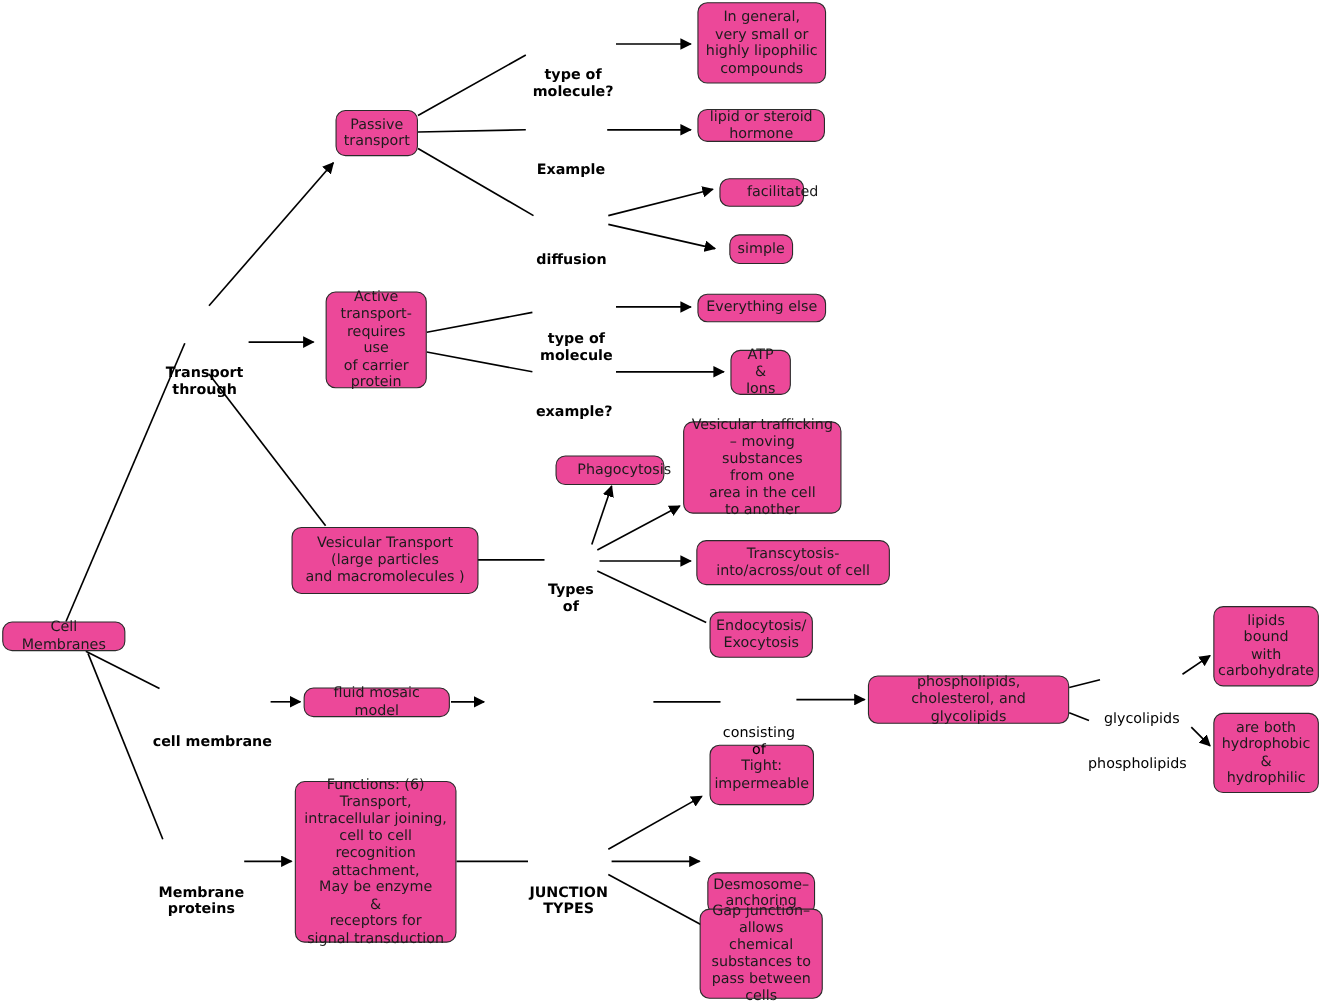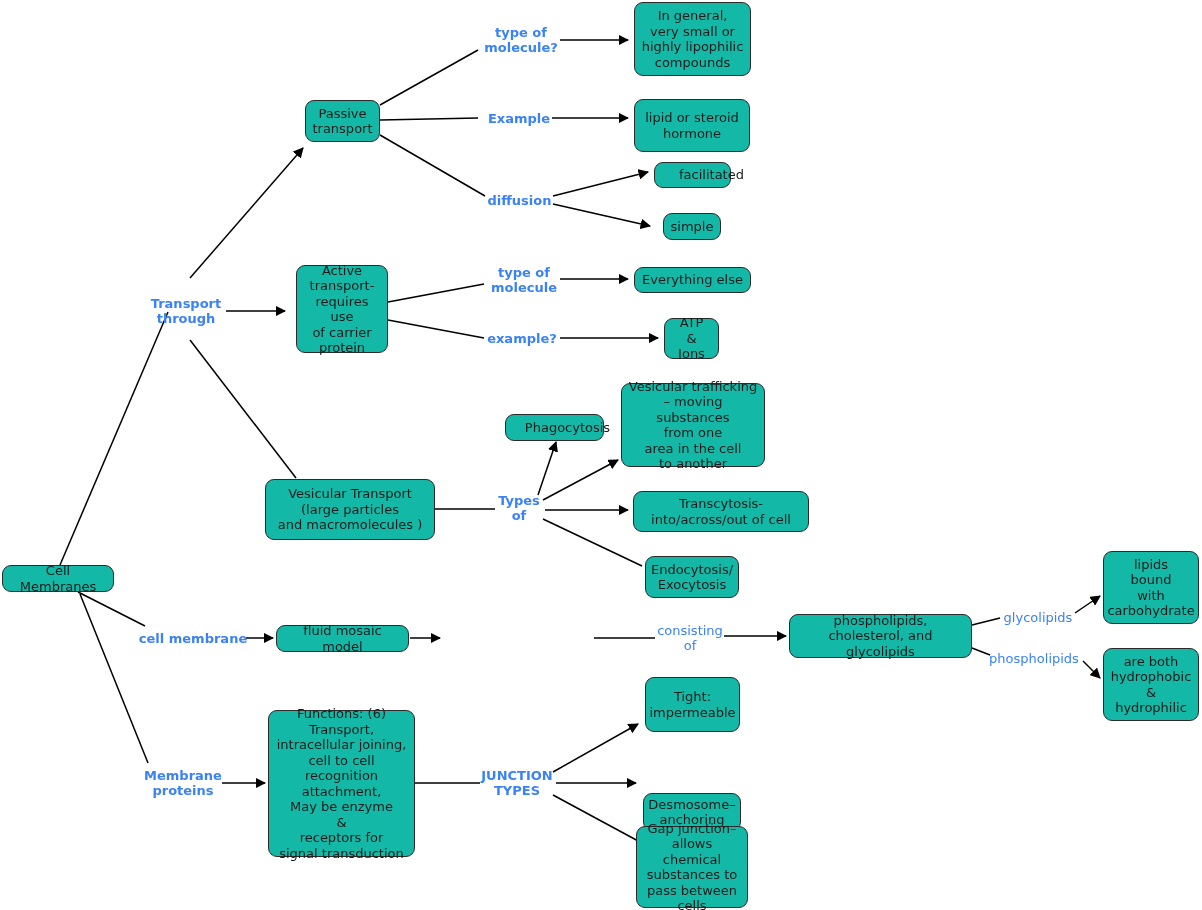--- a/index.html
+++ b/index.html
@@ -22,44 +22,45 @@
     position: absolute;
     left: 0;
     top: 0;
     width: 1202px;
     height: 910px;
     pointer-events: none;
   }
   .node {
     position: absolute;
     box-sizing: border-box;
-    background: #14b8a6;
+    background: #ec4899;
     border: 1.4px solid #2b2b2b;
     border-radius: 9px;
     display: flex;
     align-items: center;
     justify-content: center;
     text-align: center;
     color: #1c1c1c;
     font-size: 13px;
     line-height: 15.5px;
     padding: 2px 6px;
     white-space: pre-line;
   }
   .link-label {
     position: absolute;
     box-sizing: border-box;
     text-align: center;
-    color: #3b82f6;
+    color: #000000;
     font-size: 13px;
     line-height: 15px;
     white-space: pre-line;
     display: flex;
     align-items: center;
     justify-content: center;
+    margin-top: 36px;
   }
   .link-label.bold {
     font-weight: bold;
   }
 </style>
 </head>
 <body>
 
 <div id="canvas">
 
@@ -126,21 +127,21 @@
 transport</span>
   </div>
 
   <div class="node" style="left:634px; top:2px; width:117px; height:74px;">
     <span>In general,
 very small or
 highly lipophilic
 compounds</span>
   </div>
 
-  <div class="node" style="left:634px; top:99px; width:116px; height:53px;">
+  <div class="node" style="left:634px; top:99px; width:116px; height:30px;">
     <span>lipid or steroid
 hormone</span>
   </div>
 
   <div class="node" style="left:654px; top:162px; width:77px; height:26px;padding-left:44px;">
     <span>facilitated</span>
   </div>
 
   <div class="node" style="left:663px; top:213px; width:58px; height:27px;">
     <span>simple</span>

